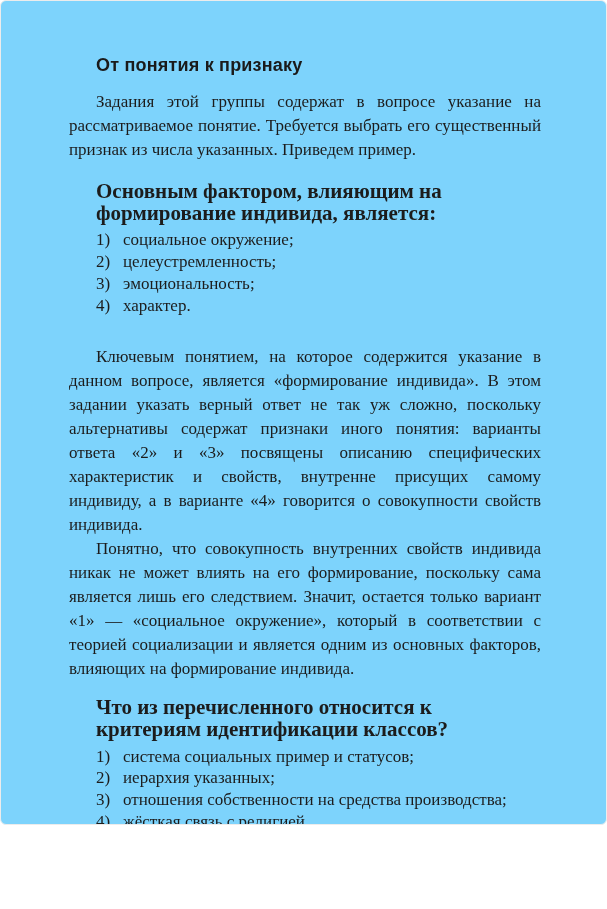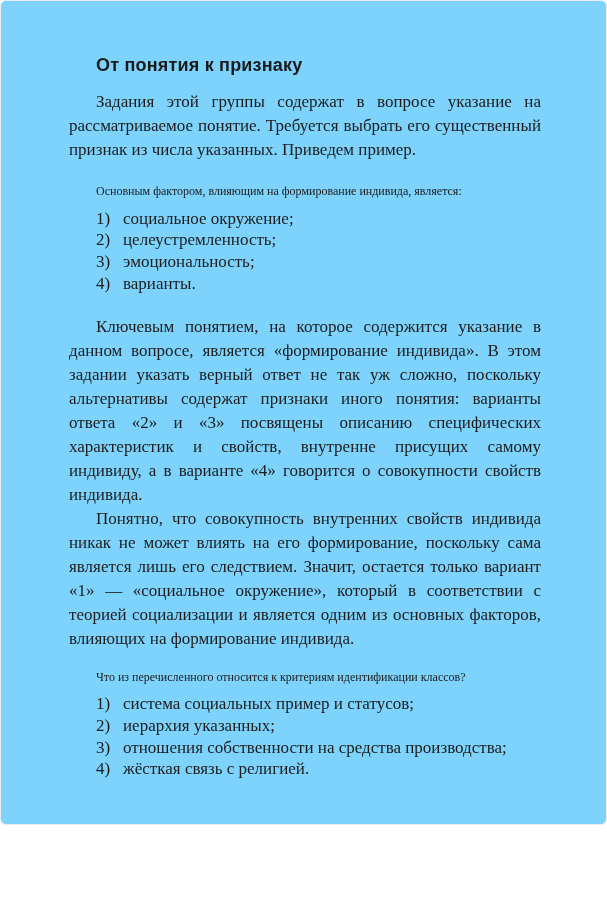--- a/index.html
+++ b/index.html
@@ -37,22 +37,22 @@
     font-family: "Liberation Serif", "DejaVu Serif", serif;
     font-size: 17px;
     line-height: 24px;
     text-align: justify;
     text-indent: 27px;
     margin: 0;
     color: #1c1c1c;
   }
   .question {
     font-family: "Liberation Serif", "DejaVu Serif", serif;
-    font-weight: normal;
-    font-size: 12px;
+    font-weight: bold;
+    font-size: 21px;
     line-height: 21.7px;
     margin: 34px 0 0 27px;
     color: #1c1c1c;
   }
   .q1 { margin-top: 19px; }
   .q2 { margin-top: 16px; }
   .options {
     list-style: none;
     margin: 5px 0 0 27px;
     padding: 0;
@@ -63,21 +63,21 @@
   }
   .options li {
     display: flex;
   }
   .opt-num {
     flex: 0 0 27px;
   }
   .opt-text {
     flex: 1;
   }
-  .mt-list-after { margin-top: 20px; }
+  .mt-list-after { margin-top: 29px; }
   .page-number {
     position: absolute;
     left: 529px;
     top: 848px;
     font-family: "Liberation Sans", "DejaVu Sans", sans-serif;
     font-size: 18px;
     color: #22242e;
     font-weight: bold;
   }
 </style>
@@ -101,21 +101,21 @@
       <li>
         <span class="opt-num">2)</span>
         <span class="opt-text">целеустремленность;</span>
       </li>
       <li>
         <span class="opt-num">3)</span>
         <span class="opt-text">эмоциональность;</span>
       </li>
       <li>
         <span class="opt-num">4)</span>
-        <span class="opt-text">варианты.</span>
+        <span class="opt-text">характер.</span>
       </li>
     </ol>
 
     <p class="body-par mt-list-after">Ключевым понятием, на которое содержится указание в данном вопросе, является «формирование индивида». В этом задании указать верный ответ не так уж сложно, поскольку альтернативы содержат признаки иного понятия: варианты ответа «2» и «3» посвящены описанию специфических характеристик и свойств, внутренне присущих самому индивиду, а в варианте «4» говорится о совокупности свойств индивида.</p>
 
     <p class="body-par">Понятно, что совокупность внутренних свойств индивида никак не может влиять на его формирование, поскольку сама является лишь его следствием. Значит, остается только вариант «1» — «социальное окружение», который в соответствии с теорией социализации и является одним из основных факторов, влияющих на формирование индивида.</p>
 
 
     <p class="question q2">Что из перечисленного относится к критериям идентификации классов?</p>
 

